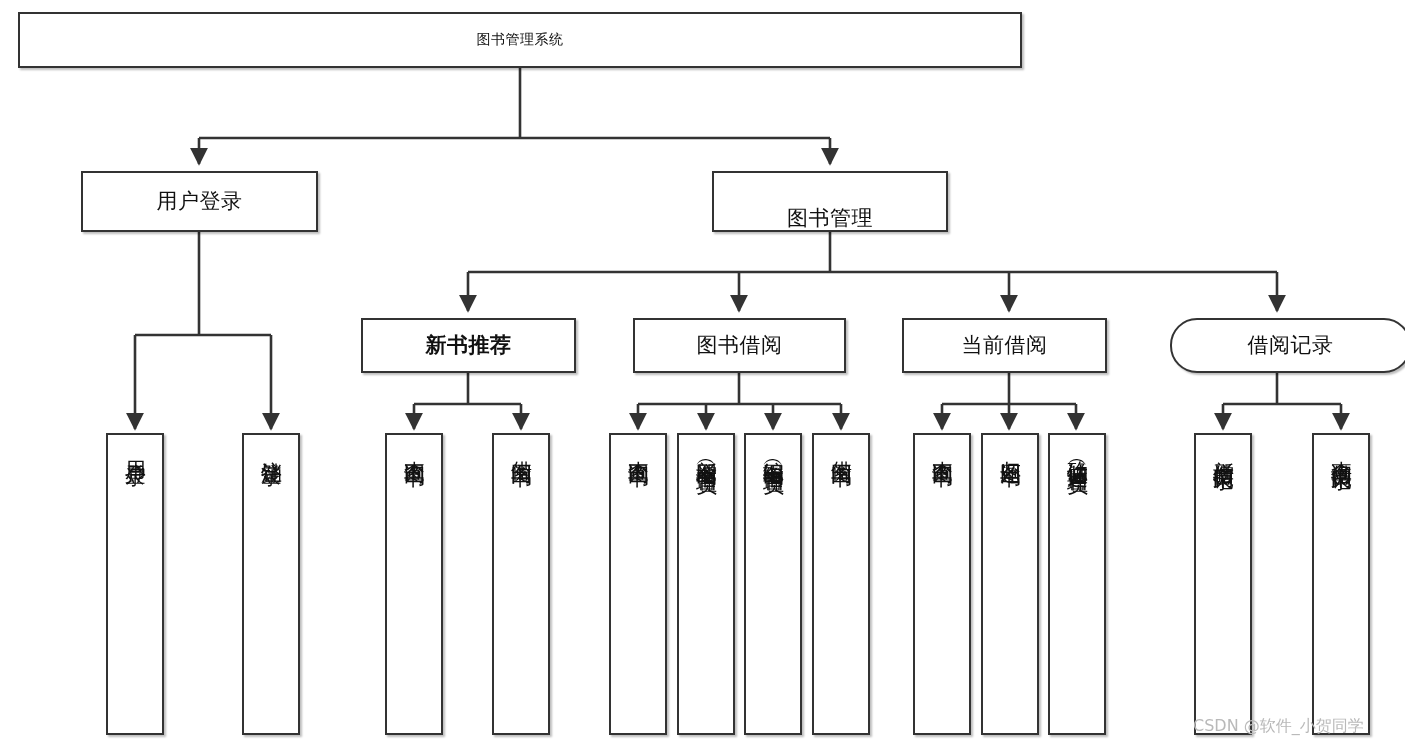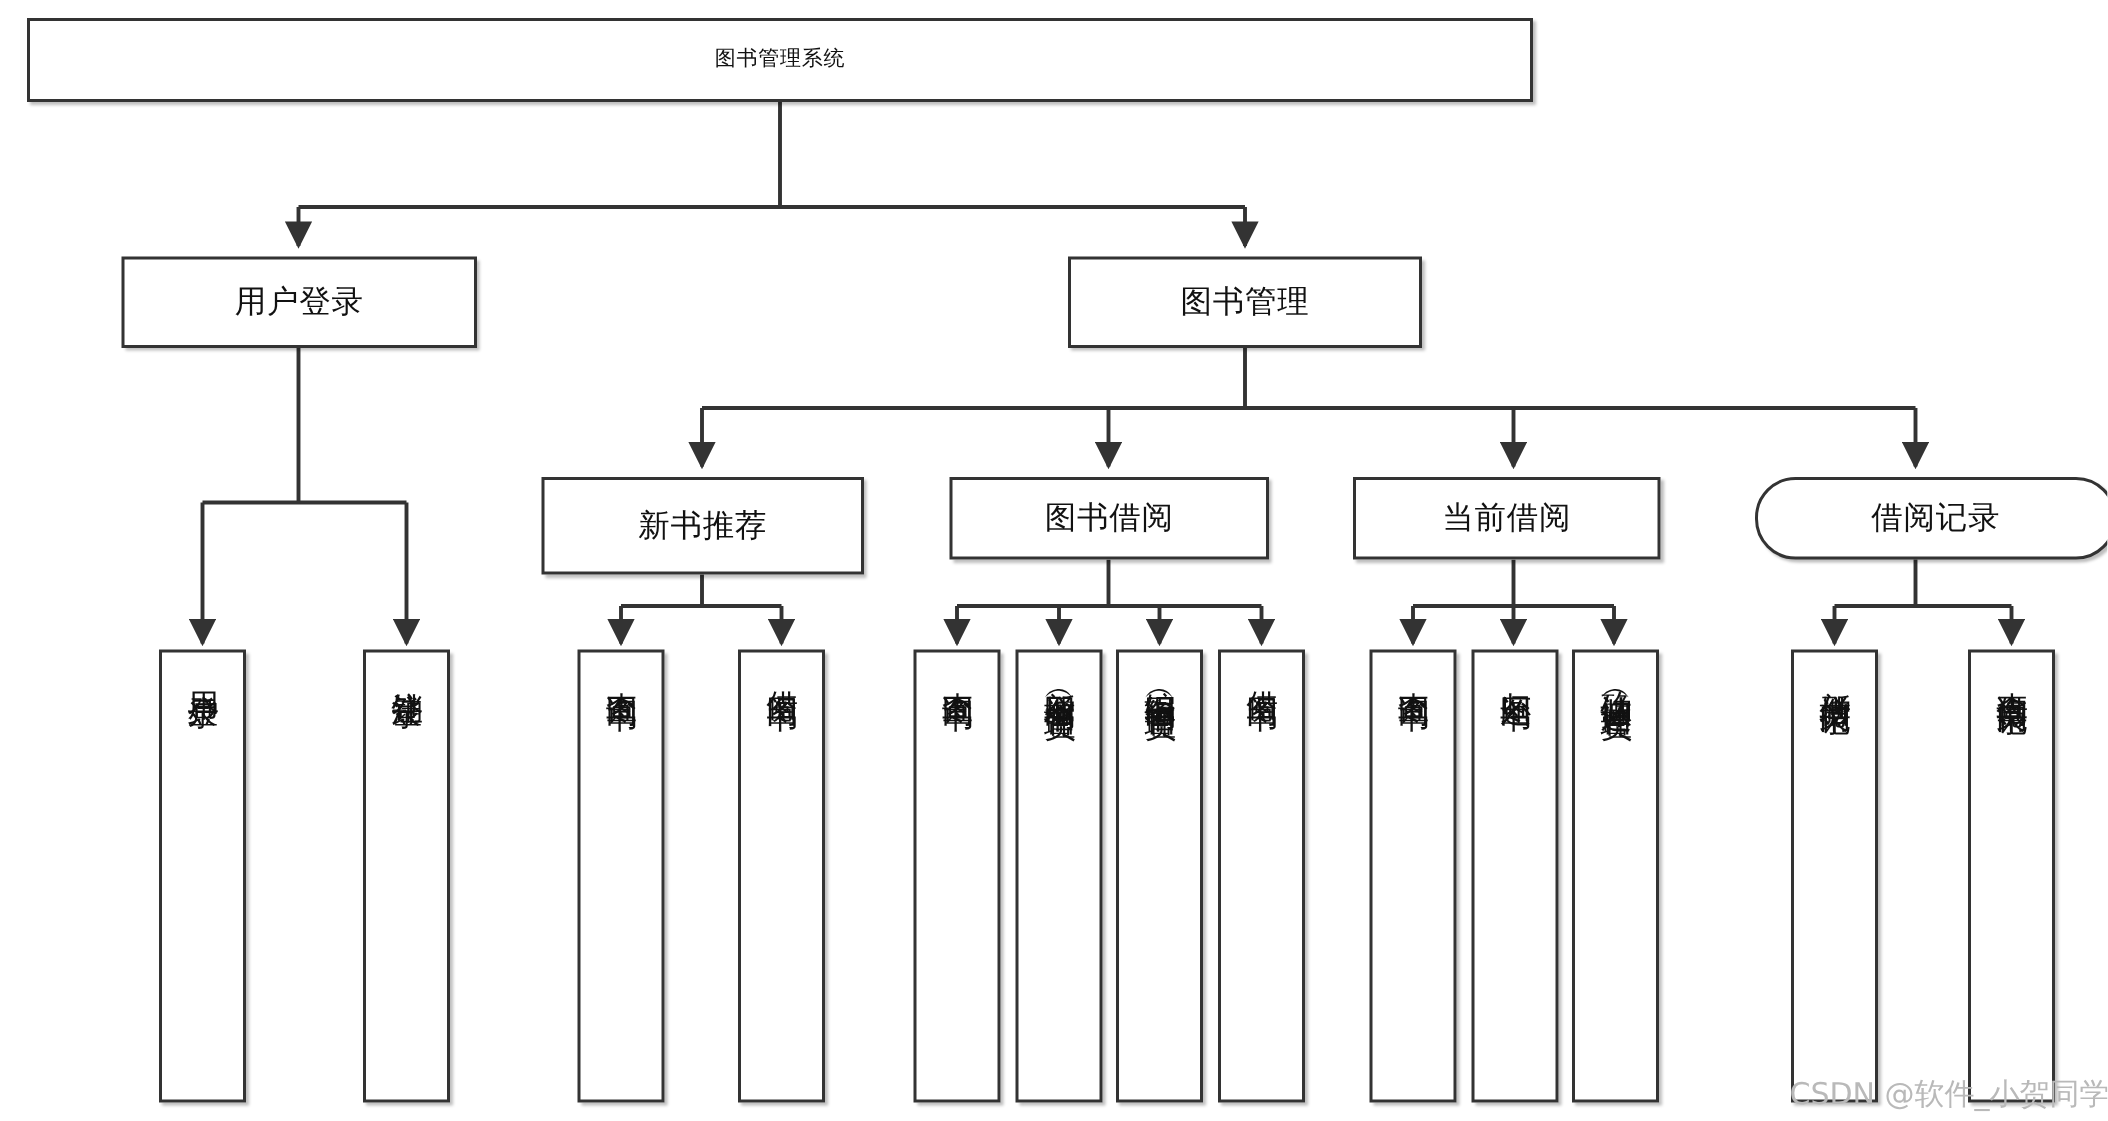--- a/index.html
+++ b/index.html
@@ -60,21 +60,21 @@
     writing-mode: vertical-rl;
     text-orientation: upright;
     font-size: 21px;
     letter-spacing: 2px;
     line-height: 1;
   }
   #watermark {
     position: absolute;
     left: 1193px;
     top: 716px;
-    font-size: 20px;
+    font-size: 16px;
     color: #b9b9b9;
     white-space: nowrap;
     z-index: 5;
     font-family: "DejaVu Sans", "Liberation Sans", sans-serif;
     text-align: right;
   }
 </style>
 </head>
 <body>
 
@@ -132,25 +132,25 @@
   </svg>
 
   <div class="node h root" style="left:18px; top:12px; width:1004px; height:56px;">
     <span class="label">图书管理系统</span>
   </div>
 
   <div class="node h" style="left:81px; top:171px; width:237px; height:61px;">
     <span class="label">用户登录</span>
   </div>
 
-  <div class="node h" style="left:712px; top:171px; width:236px; height:61px;">
+  <div class="node h" style="left:712px; top:171px; width:236px; height:61px;align-items:flex-end;">
     <span class="label">图书管理</span>
   </div>
 
-  <div class="node h" style="left:361px; top:318px; width:215px; height:65px;">
+  <div class="node h" style="left:361px; top:318px; width:215px; height:55px;font-weight:bold;">
     <span class="label">新书推荐</span>
   </div>
 
   <div class="node h" style="left:633px; top:318px; width:213px; height:55px;align-items:center;">
     <span class="label">图书借阅</span>
   </div>
 
   <div class="node h" style="left:902px; top:318px; width:205px; height:55px;">
     <span class="label">当前借阅</span>
   </div>

